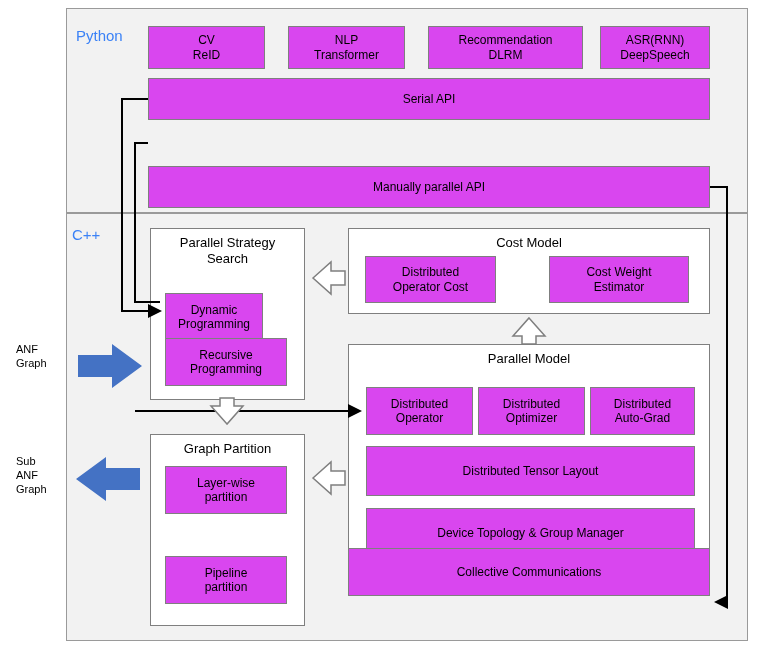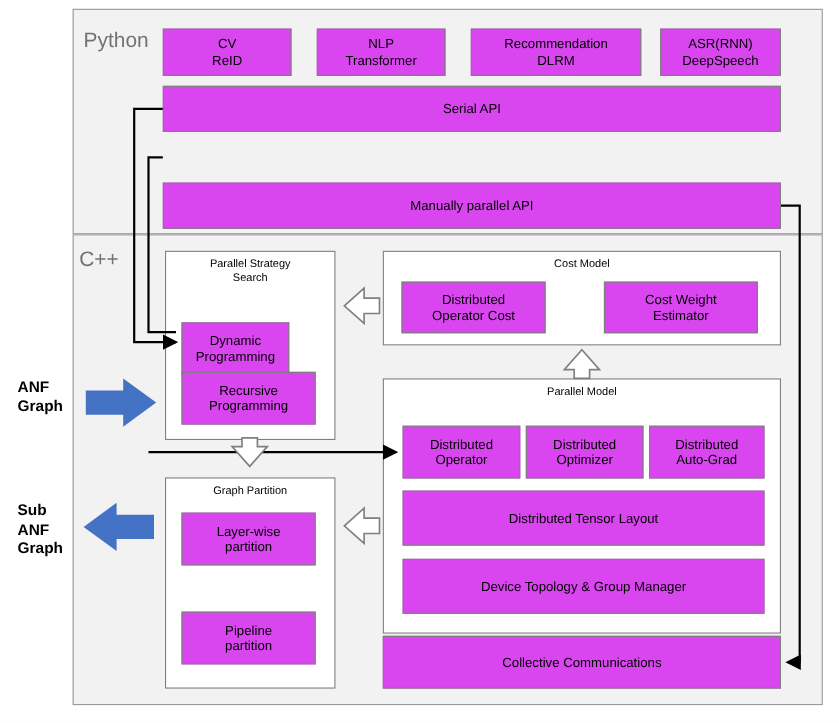--- a/index.html
+++ b/index.html
@@ -50,36 +50,36 @@
     background: #ffffff;
     border: 1px solid #7f7f7f;
   }
 
   .group-title {
     position: absolute;
     left: 0;
     top: 6px;
     width: 100%;
     text-align: center;
-    font-size: 10px;
+    font-size: 13px;
     line-height: 1.2;
     white-space: pre-line;
   }
 
   .lang-label {
     position: absolute;
-    color: #737373;
-    font-size: 19px;
+    color: #3b82f6;
+    font-size: 15px;
     font-weight: normal;
   }
 
   .side-label {
     position: absolute;
-    font-size: 14px;
-    font-weight: bold;
+    font-size: 11px;
+    font-weight: normal;
     line-height: 1.25;
     text-align: left;
     white-space: pre-line;
   }
 
   svg.overlay {
     position: absolute;
     left: 0; top: 0;
     width: 763px;
     height: 657px;
@@ -146,21 +146,21 @@
   </div>
   <div class="box" style="left:366px; top:387px; width:107px; height:48px;">Distributed
 Operator</div>
   <div class="box" style="left:478px; top:387px; width:107px; height:48px;">Distributed
 Optimizer</div>
   <div class="box" style="left:590px; top:387px; width:105px; height:48px;">Distributed
 Auto-Grad</div>
   <div class="box" style="left:366px; top:446px; width:329px; height:50px;">Distributed Tensor Layout</div>
   <div class="box" style="left:366px; top:508px; width:329px; height:50px;">Device Topology &amp; Group Manager</div>
 
-  <div class="box" style="left:348px; top:578px; width:362px; height:48px;">Collective Communications</div>
+  <div class="box" style="left:348px; top:548px; width:362px; height:48px;">Collective Communications</div>
 
   <svg class="overlay" viewBox="0 0 763 657">
     <defs>
       <marker id="arrowhead" markerWidth="7" markerHeight="7" refX="6" refY="3.5" orient="auto">
         <polygon points="0 0, 7 3.5, 0 7" fill="#000000"></polygon>
       </marker>
     </defs>
 
     <g>
       <path d="M148 99 L122 99 L122 311 L160 311" stroke="#000000" stroke-width="2" fill="none" marker-end="url(#arrowhead)"></path>

